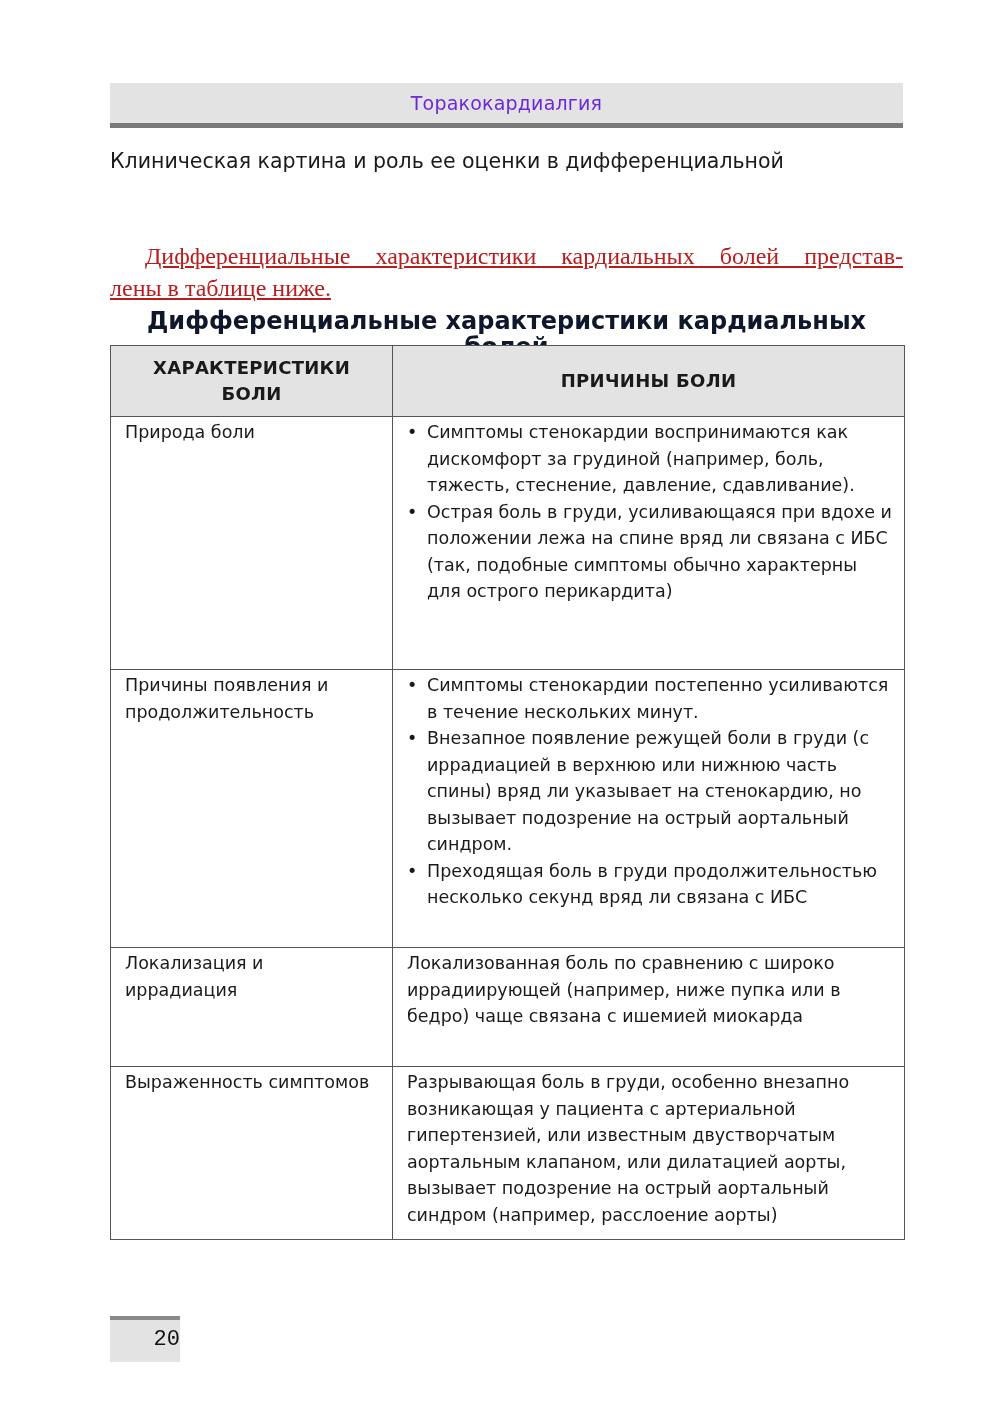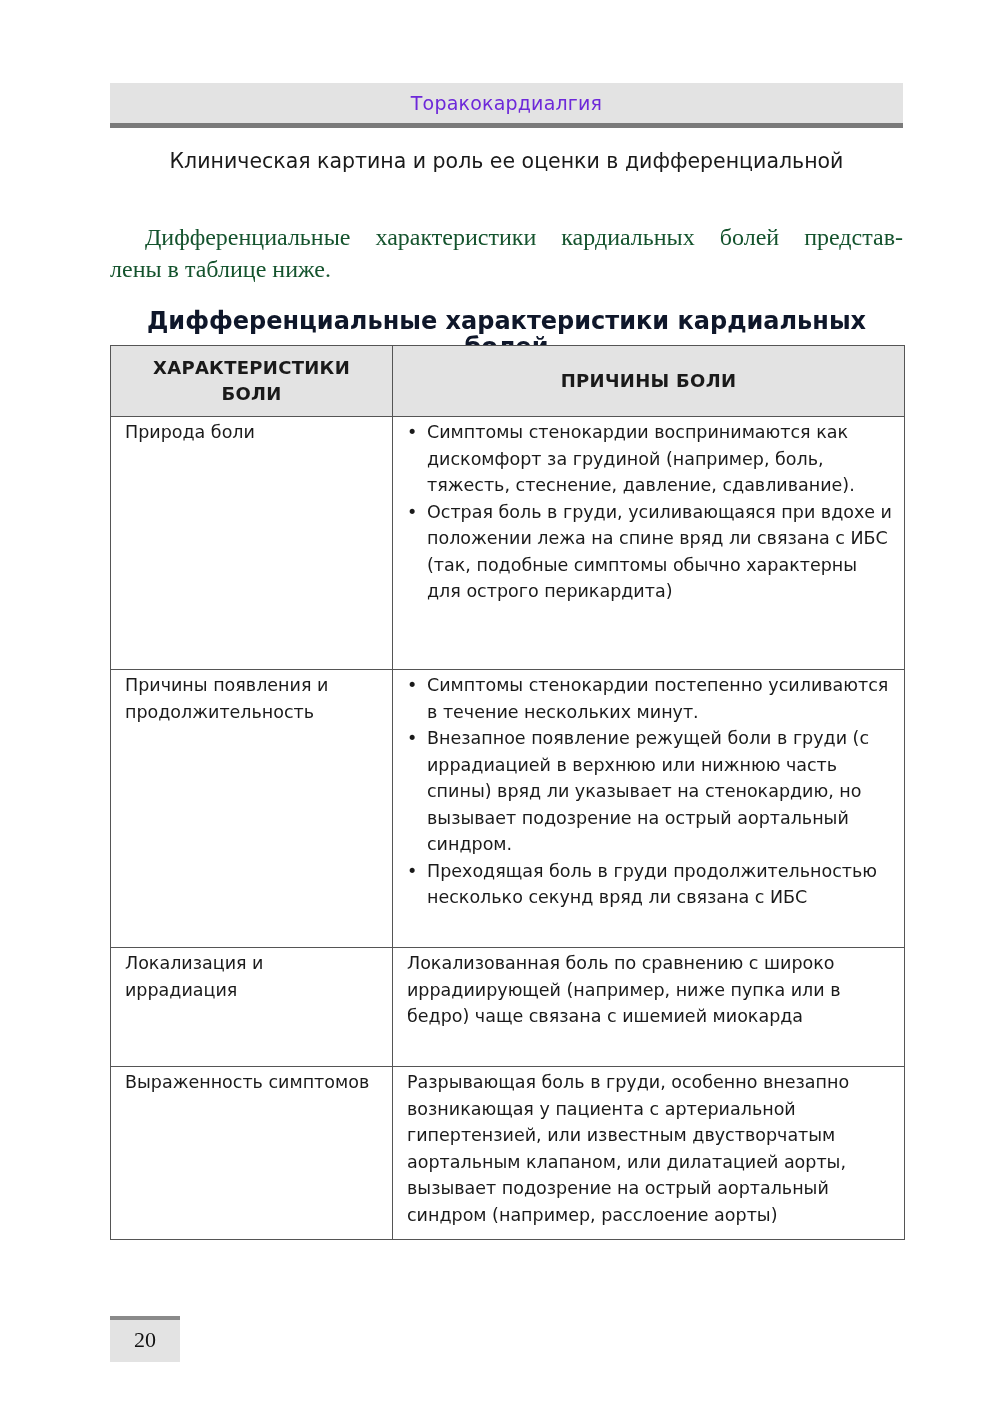--- a/index.html
+++ b/index.html
@@ -10,27 +10,27 @@
       background: #e3e3e3; text-align: center;
       font-family: "DejaVu Sans", sans-serif; font-size: 19px; line-height: 40px;
       color: #6d28d9; letter-spacing: 0.2px;
     }
     .running-rule {
       position: absolute; left: 110px; top: 123px; width: 793px; height: 5px;
       background: #7a7a7a;
     }
     .section-title {
       position: absolute; left: 110px; top: 146px; width: 793px;
-      text-align: center; font-family: "DejaVu Sans", sans-serif;
+      font-family: "DejaVu Sans", sans-serif;
       font-size: 20.5px; line-height: 30px; color: #1a1a1a;
     }
     .intro {
-      position: absolute; left: 110px; top: 221px; width: 793px;
+      position: absolute; left: 110px; top: 240px; width: 793px;
       font-family: "Liberation Serif", serif; font-size: 24px; line-height: 32px;
-      color: #14532d; text-align: justify;
+      color: #b91c1c; text-align: justify; text-decoration: underline;
     }
     .intro .l1 { display: block; text-indent: 35px; text-align-last: justify; }
     .intro .l2 { display: block; }
     .table-caption {
       position: absolute; left: 110px; top: 308px; width: 793px; text-align: center;
       font-family: "DejaVu Sans", sans-serif; font-weight: bold; font-size: 24px;
       line-height: 26px; color: #0f172a;
     }
     table.pain {
       position: absolute; left: 110px; top: 345px; width: 794px;
@@ -53,22 +53,22 @@
     .row2 td { height: 265px; margin-left: 8px; }
     .row3 td { height: 106px; }
     .row4 td { height: 160px; }
 
     .page-num-box {
       position: absolute; left: 110px; top: 1316px; width: 70px; height: 46px;
       background: #e3e3e3;
     }
     .page-num-bar { position: absolute; left: 0; top: 0; width: 70px; height: 4px; background: #8a8a8a; }
     .page-num {
-      position: absolute; left: 0; top: 6px; width: 70px; text-align: center;
-      font-family: Liberation Serif, serif; font-size: 22px; line-height: 36px; color: #111;
+      position: absolute; left: 0; top: 6px; width: 70px; text-align: right;
+      font-family: Liberation Mono, monospace; font-size: 22px; line-height: 36px; color: #111;
     }
   </style>
 </head>
 <body>
 
 <div class="running-head">Торакокардиалгия</div>
 <div class="running-rule"></div>
 
 <div class="section-title">
   <div>Клиническая картина и роль ее оценки в дифференциальной</div>

